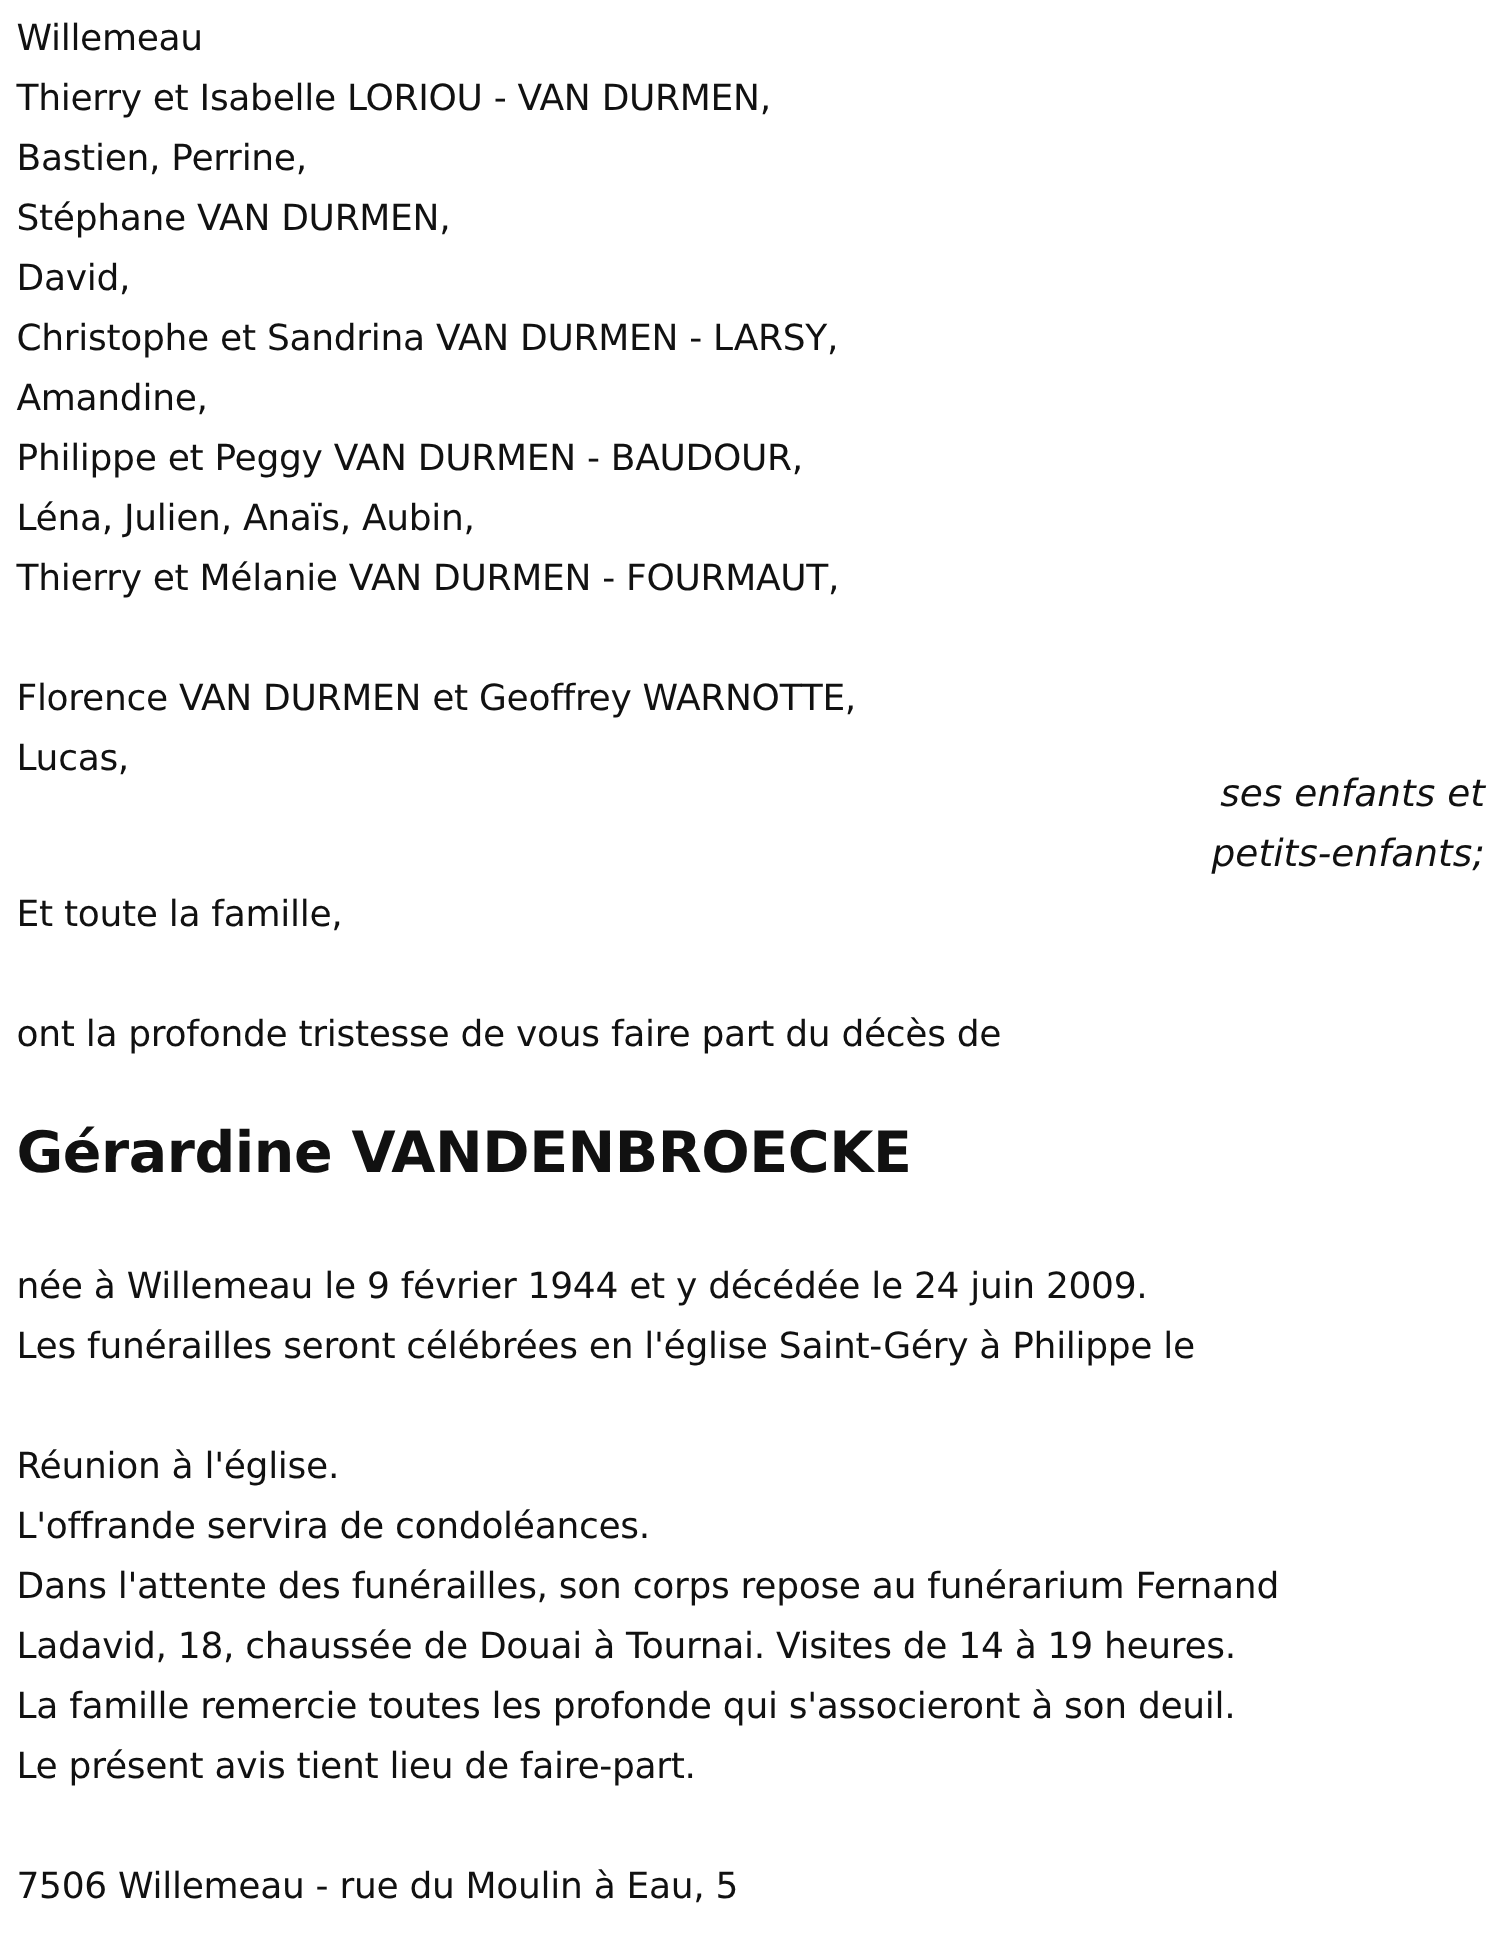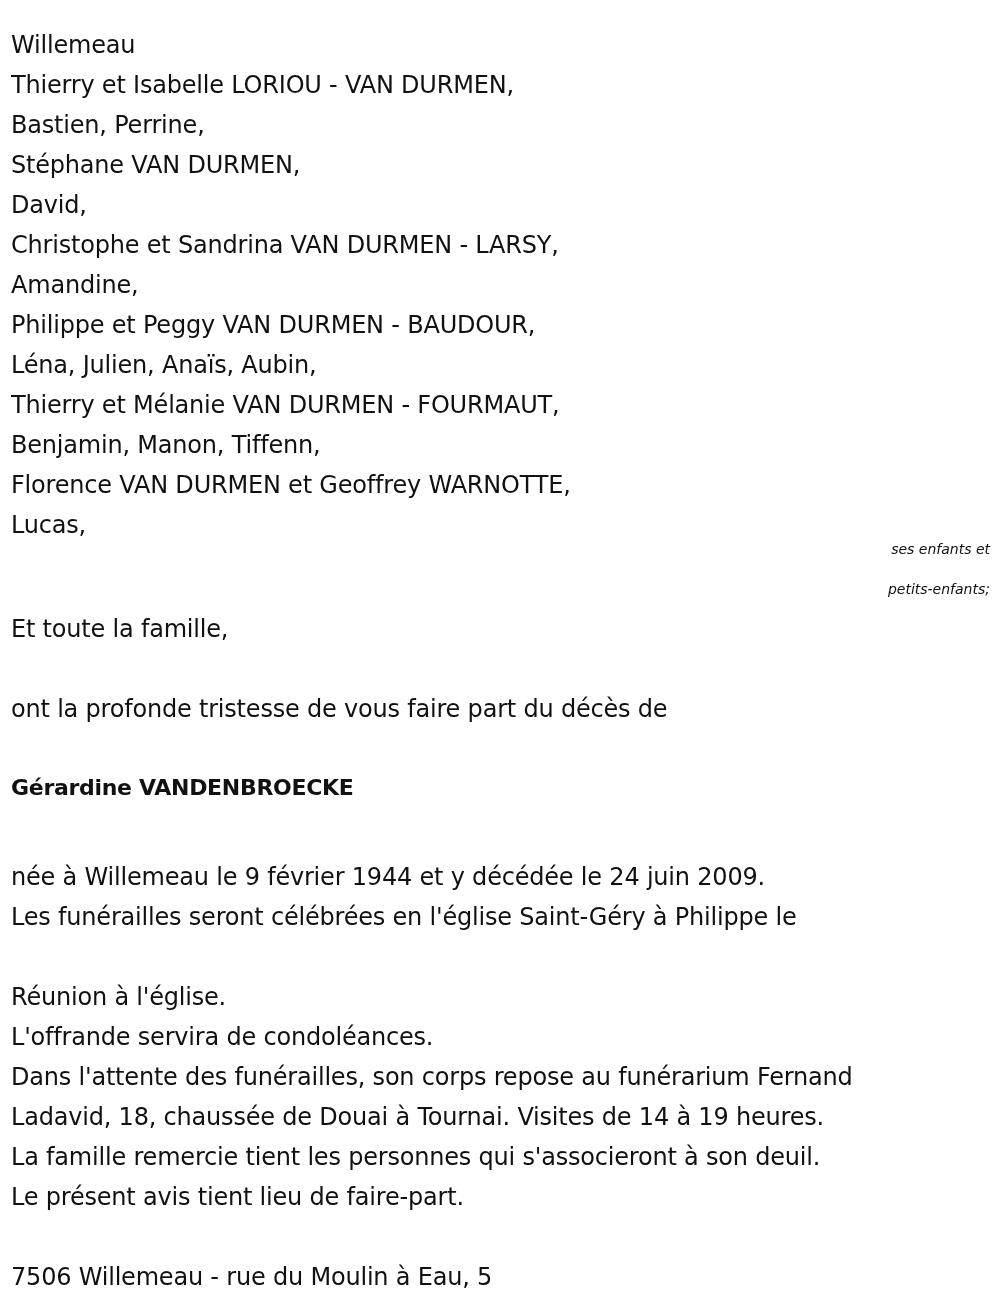--- a/index.html
+++ b/index.html
@@ -1,67 +1,66 @@
 <!DOCTYPE html>
 <html><head>
 <meta charset="utf-8">
 <style>
   html, body { margin: 0; padding: 0; background: #ffffff; }
   body {
     width: 1000px; height: 1290px; overflow: hidden;
     font-family: "DejaVu Sans", sans-serif;
     color: #111111;
   }
-  .page { position: relative; width: 1000px; height: 1058px; margin-top: 20px; }
+  .page { position: relative; width: 1000px; height: 1058px; }
   .line {
     position: absolute; left: 11px;
     font-size: 24px; line-height: 40px;
     white-space: nowrap; letter-spacing: -0.2px;
   }
   .right {
     position: absolute; right: 10px;
-    font-size: 14px; line-height: 40px; font-style: italic;
+    font-size: 25px; line-height: 40px; font-style: italic;
     white-space: nowrap; text-align: right;
   }
   .title {
     position: absolute; left: 11px;
-    font-size: 22px; font-weight: bold; line-height: 44px;
+    font-size: 38px; font-weight: bold; line-height: 44px;
     white-space: nowrap; letter-spacing: -0.3px;
   }
 </style>
 </head>
 <body>
 
 <div class="page">
   <div class="line" style="top:5px">Willemeau</div>
   <div class="line" style="top:45px">Thierry et Isabelle LORIOU - VAN DURMEN,</div>
   <div class="line" style="top:85px">Bastien, Perrine,</div>
   <div class="line" style="top:125px">Stéphane VAN DURMEN,</div>
   <div class="line" style="top:165px">David,</div>
   <div class="line" style="top:205px">Christophe et Sandrina VAN DURMEN - LARSY,</div>
   <div class="line" style="top:245px">Amandine,</div>
   <div class="line" style="top:285px">Philippe et Peggy VAN DURMEN - BAUDOUR,</div>
   <div class="line" style="top:325px">Léna, Julien, Anaïs, Aubin,</div>
   <div class="line" style="top:365px">Thierry et Mélanie VAN DURMEN - FOURMAUT,</div>
-  <div class="line" style="top:405px">Benjamin, Manon, Tiffenn,</div>
   <div class="line" style="top:445px">Florence VAN DURMEN et Geoffrey WARNOTTE,</div>
   <div class="line" style="top:485px">Lucas,</div>
 
   <div class="right" style="top:509px">ses enfants et</div>
   <div class="right" style="top:549px">petits-enfants;</div>
 
   <div class="line" style="top:589px">Et toute la famille,</div>
 
   <div class="line" style="top:669px">ont la profonde tristesse de vous faire part du décès de</div>
 
   <div class="title" style="top:746px">Gérardine VANDENBROECKE</div>
 
   <div class="line" style="top:837px">née à Willemeau le 9 février 1944 et y décédée le 24 juin 2009.</div>
   <div class="line" style="top:877px">Les funérailles seront célébrées en l'église Saint-Géry à Philippe le</div>
   <div class="line" style="top:957px">Réunion à l'église.</div>
   <div class="line" style="top:997px">L'offrande servira de condoléances.</div>
   <div class="line" style="top:1037px">Dans l'attente des funérailles, son corps repose au funérarium Fernand</div>
   <div class="line" style="top:1077px">Ladavid, 18, chaussée de Douai à Tournai. Visites de 14 à 19 heures.</div>
-  <div class="line" style="top:1117px">La famille remercie tient les personnes qui s'associeront à son deuil.</div>
+  <div class="line" style="top:1117px">La famille remercie toutes les profonde qui s'associeront à son deuil.</div>
   <div class="line" style="top:1157px">Le présent avis tient lieu de faire-part.</div>
 
   <div class="line" style="top:1237px">7506 Willemeau - rue du Moulin à Eau, 5</div>
 </div>
 
 </body></html>

